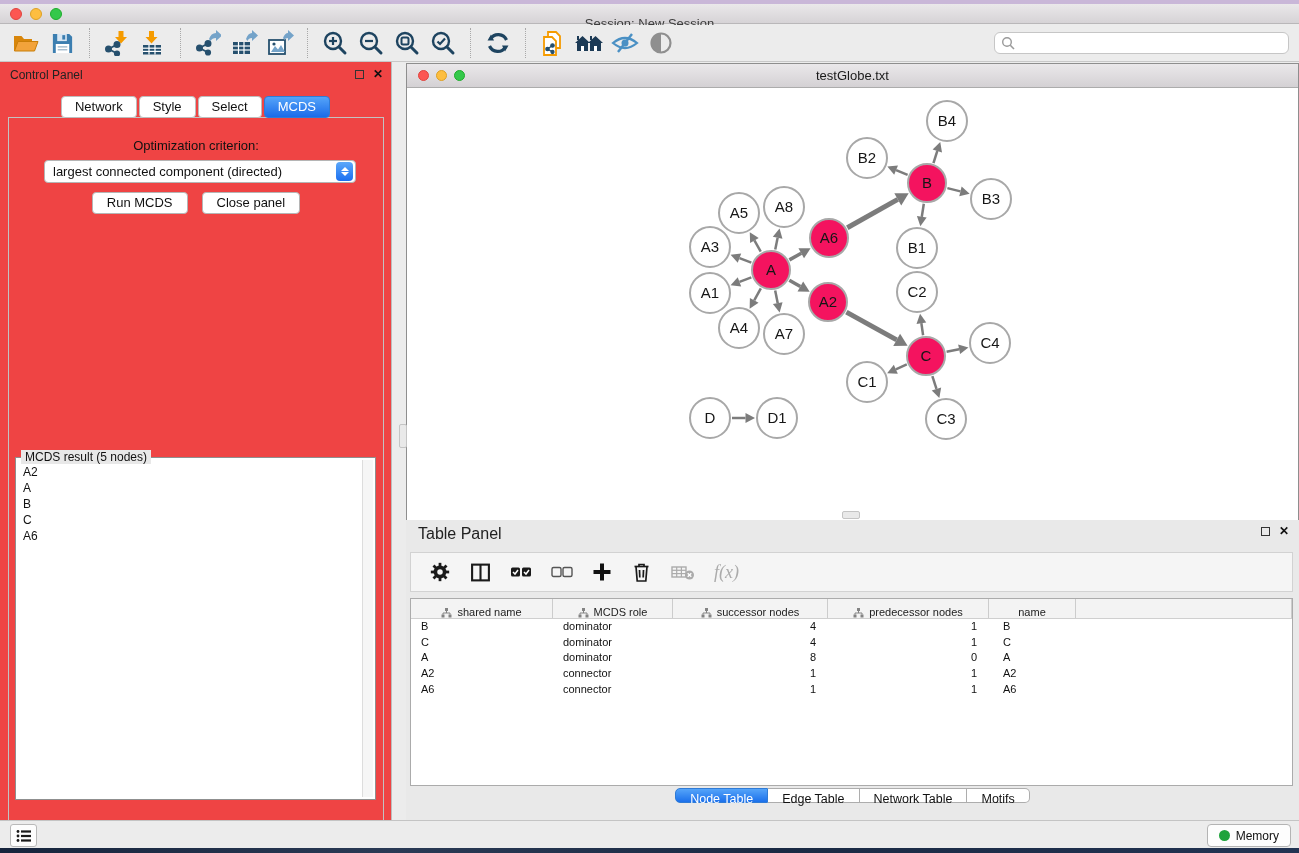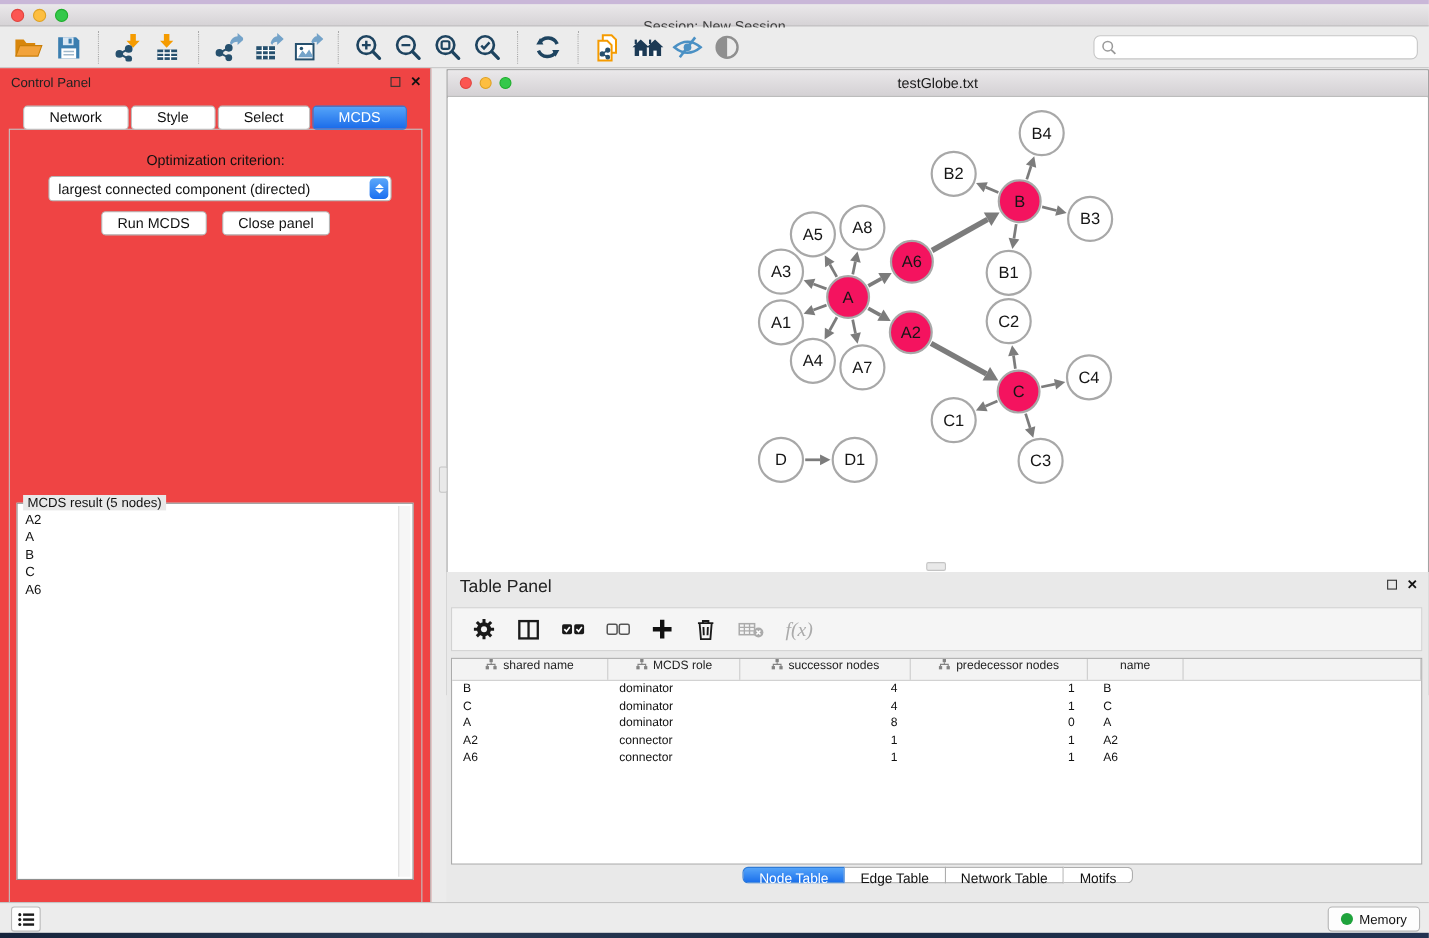--- a/index.html
+++ b/index.html
@@ -32,21 +32,21 @@
 
   
   .control-panel { position:absolute; top:62px; left:0; width:392px; height:758px; background:#ef4444;
     border-right:1px solid #BDBDBD; }
   .panel-head { position:absolute; top:6px; left:10px; font-size:12px; color:#222; }
   .panel-icons { position:absolute; top:7px; right:8px; display:flex; gap:9px; align-items:center; }
   .ico-float { width:9px; height:9px; border:1.5px solid #333; display:inline-block; }
   .ico-close { font-size:12px; font-weight:bold; color:#111; line-height:10px; }
 
   .cp-tabs { position:absolute; top:34px; left:0; width:100%; display:flex; justify-content:center; gap:2px; z-index:2; }
-  .cp-tab { height:22px; line-height:20px; padding:0 23px; background:#fff; border:1px solid #BDBDBD;
+  .cp-tab { height:22px; line-height:20px; padding:0 13px; background:#fff; border:1px solid #BDBDBD;
     border-radius:4px; font-size:13px; color:#111; }
   .cp-tab.active { background:linear-gradient(#55A4F9,#1A6BE9); border-color:#2F7BD6; color:#fff; }
 
   .cp-content { position:absolute; top:55px; left:8px; width:376px; height:751px; border:1px solid #C2C2C2; }
   .opt-label { position:absolute; top:20px; left:0; right:0; text-align:center; font-size:13px; color:#111; }
   .select-box { position:absolute; top:42px; left:35px; width:312px; height:23px; background:#fff;
     border:1px solid #B5B5B5; border-radius:4px; display:flex; align-items:center; }
   .select-box .sel-text { flex:1; font-size:13px; color:#111; padding-left:8px; white-space:nowrap; overflow:hidden; }
   .stepper { width:17px; height:19px; margin-right:2px; border-radius:4px;
     background:linear-gradient(#5CA8FA,#1B6FF0); display:flex; flex-direction:column; align-items:center; justify-content:center; gap:1px; }
@@ -82,21 +82,21 @@
   .tp-head { position:absolute; top:5px; left:12px; font-size:16px; color:#222; }
   .tp-icons { position:absolute; top:6px; right:10px; display:flex; gap:9px; align-items:center; }
   .tp-toolbar { position:absolute; top:32px; left:4px; right:6px; height:40px; background:#F5F5F5;
     border:1px solid #D2D2D2; display:flex; align-items:center; gap:19px; padding-left:18px; }
   .tp-tool { display:flex; align-items:center; justify-content:center; }
   .fx { font-family:"Liberation Serif", serif; font-style:italic; font-size:18px; color:#ABABAB; }
 
   .tbl { position:absolute; top:78px; left:4px; right:6px; height:188px; background:#fff; border:1px solid #ABABAB; overflow:hidden; }
   .tbl-header { display:grid; grid-template-columns:142px 120px 155px 161px 87px 1fr; height:20px;
     background:#F3F3F3; border-bottom:1px solid #CFCFCF; }
-  .th { display:flex; align-items:flex-start; justify-content:center; gap:5px; font-size:11px; color:#222;
+  .th { display:flex; align-items:flex-end; justify-content:center; gap:5px; font-size:11px; color:#222;
     border-right:1px solid #CCC; overflow:hidden; }
   .tbl-row { display:grid; grid-template-columns:142px 120px 155px 161px 87px 1fr; height:15.7px; }
   .td { font-size:11px; color:#111; line-height:15.7px; white-space:nowrap; overflow:hidden; }
   .td.l { padding-left:10px; text-align:left; }
   .td.r { padding-right:12px; text-align:right; }
   .td.n { padding-left:14px; text-align:left; }
 
   .tp-tabs { position:absolute; top:268px; left:0; right:0; display:flex; justify-content:center; }
   .tp-tab { height:15px; line-height:21px; padding:0 14px; background:#fff; font-size:12.5px; color:#111;
     border-top:1px solid #ADADAD; border-bottom:1px solid #ADADAD; border-right:1px solid #ADADAD; }

